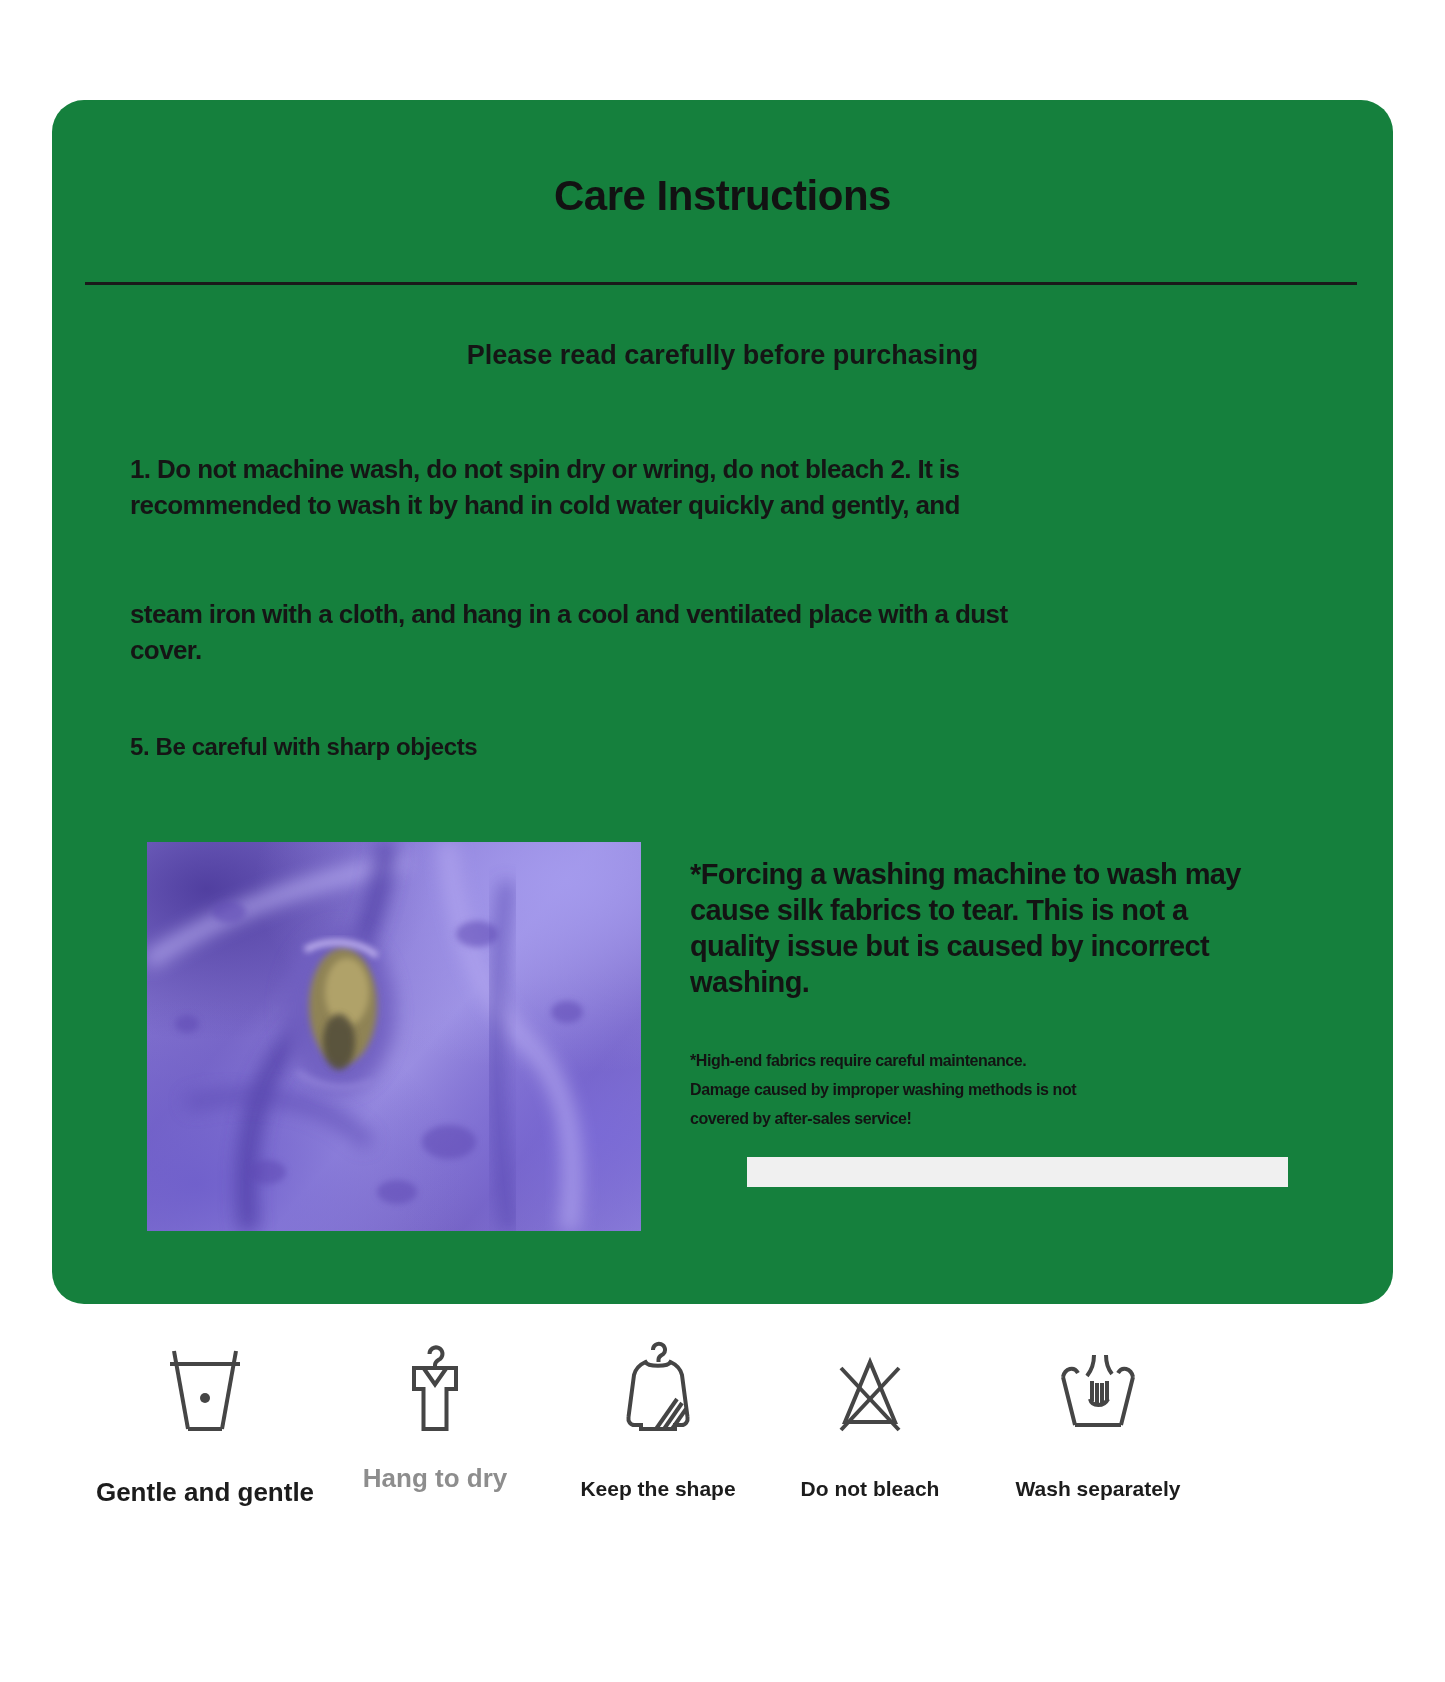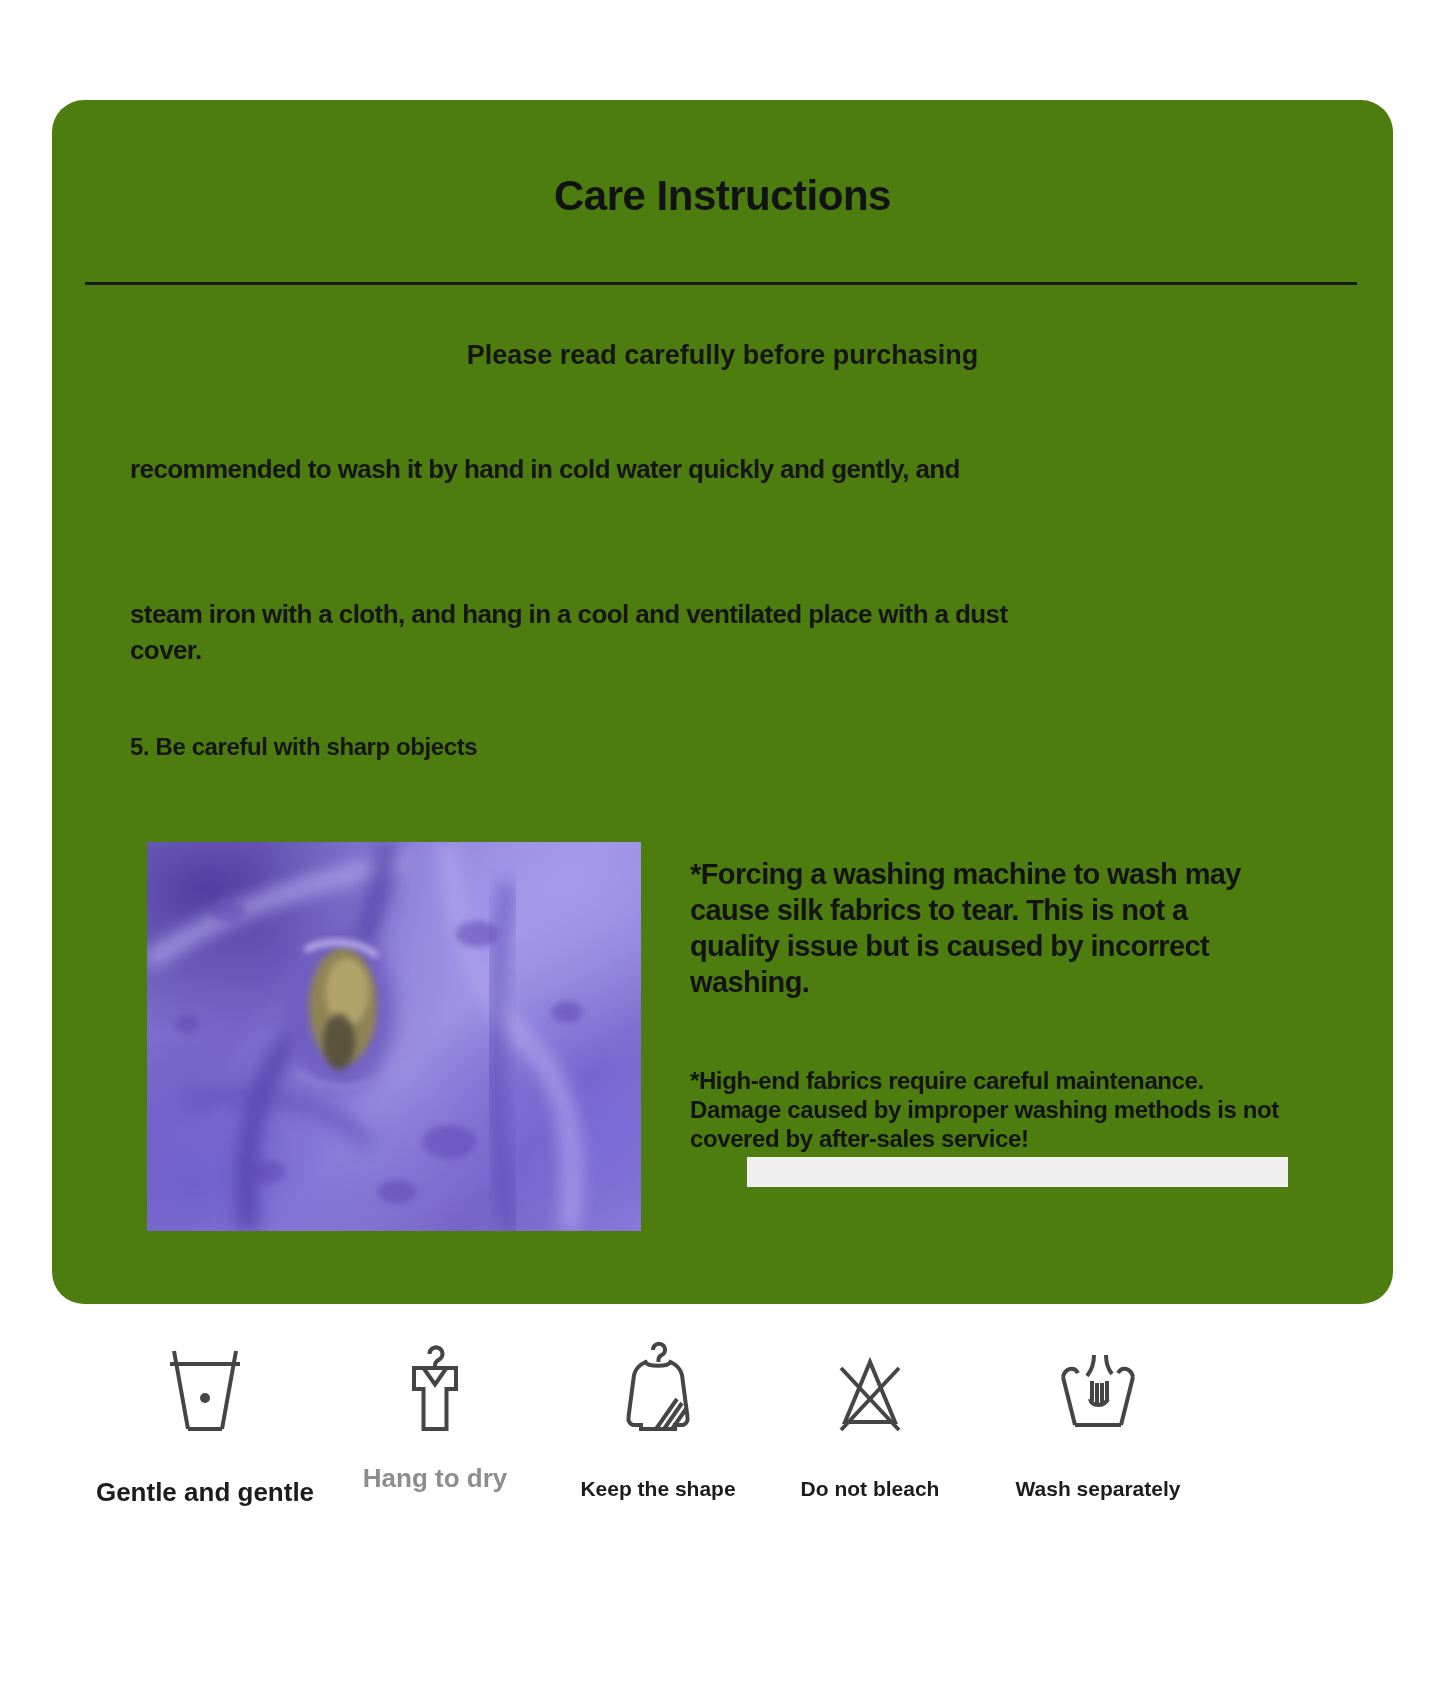--- a/index.html
+++ b/index.html
@@ -2,21 +2,21 @@
 <html><head>
 <meta charset="utf-8">
 <style>
   * { margin:0; padding:0; box-sizing:border-box; }
   html,body { background:#ffffff; }
   body { font-family:"Liberation Sans", sans-serif; color:#141414; }
   .page { position:relative; width:1445px; height:1682px; background:#ffffff; overflow:hidden; }
 
   
   .card { position:absolute; left:52px; top:100px; width:1341px; height:1204px;
-          background:#4d7c0f; border-radius:32px; }
+          background:#15803d; border-radius:32px; }
 
   .title { position:absolute; top:72px; left:0; width:100%; text-align:center;
            font-size:42px; font-weight:700; color:#121212; letter-spacing:-0.5px; }
 
   .divider { position:absolute; top:182px; left:33px; width:1272px;
              border-top:3px solid #1a1a1a; }
 
   .subtitle { position:absolute; top:240px; left:0; width:100%; text-align:center;
               font-size:27px; font-weight:700; color:#151515; }
 
@@ -36,21 +36,21 @@
       radial-gradient(70% 60% at 12% 12%, rgba(68,50,148,0.80), rgba(68,50,148,0) 65%),
       radial-gradient(80% 70% at 92% 75%, rgba(122,106,216,0.80), rgba(122,106,216,0) 60%),
       linear-gradient(130deg,#8a7cd6 0%,#7a69c8 30%,#9c90e2 55%,#7563c4 78%,#8d80d8 100%);
   }
   .fabric svg { display:block; }
 
   
   .notes { position:absolute; left:638px; top:756px; width:700px; }
   .note-primary { font-size:29px; font-weight:700; line-height:36px; letter-spacing:-0.6px; color:#131313; }
   .note-primary div, .note-secondary div { white-space:nowrap; }
-  .note-secondary { margin-top:66px; font-size:24px; font-weight:700; line-height:29px;
+  .note-secondary { margin-top:46px; font-size:16px; font-weight:700; line-height:29px;
                     letter-spacing:-0.4px; color:#131313; }
 
   .light-band { position:absolute; left:695px; top:1057px; width:541px; height:30px;
                 background:#f0f0f0; }
 
   
   .symbols-row { position:absolute; left:0; top:1325px; width:1418px; height:210px; }
   .symbol-col { position:absolute; top:0; width:260px; text-align:center; }
   .symbol-col .icon-box { height:112px; display:flex; align-items:flex-end; justify-content:center; }
   .symbol-label { margin-top:40px; font-weight:700; color:#1c1c1c; white-space:nowrap; }
@@ -71,20 +71,21 @@
 
   <section class="card">
 
     <h1 class="title">Care Instructions</h1>
 
     <div class="divider"></div>
 
     <h2 class="subtitle">Please read carefully before purchasing</h2>
 
     <div class="para para1">
+        <div>1. Do not machine wash, do not spin dry or wring, do not bleach 2. It is</div>
         <div>recommended to wash it by hand in cold water quickly and gently, and</div>
       </div>
 
     <div class="para para2">
         <div>steam iron with a cloth, and hang in a cool and ventilated place with a dust</div>
         <div>cover.</div>
       </div>
 
     <div class="para3">5. Be careful with sharp objects</div>
 

